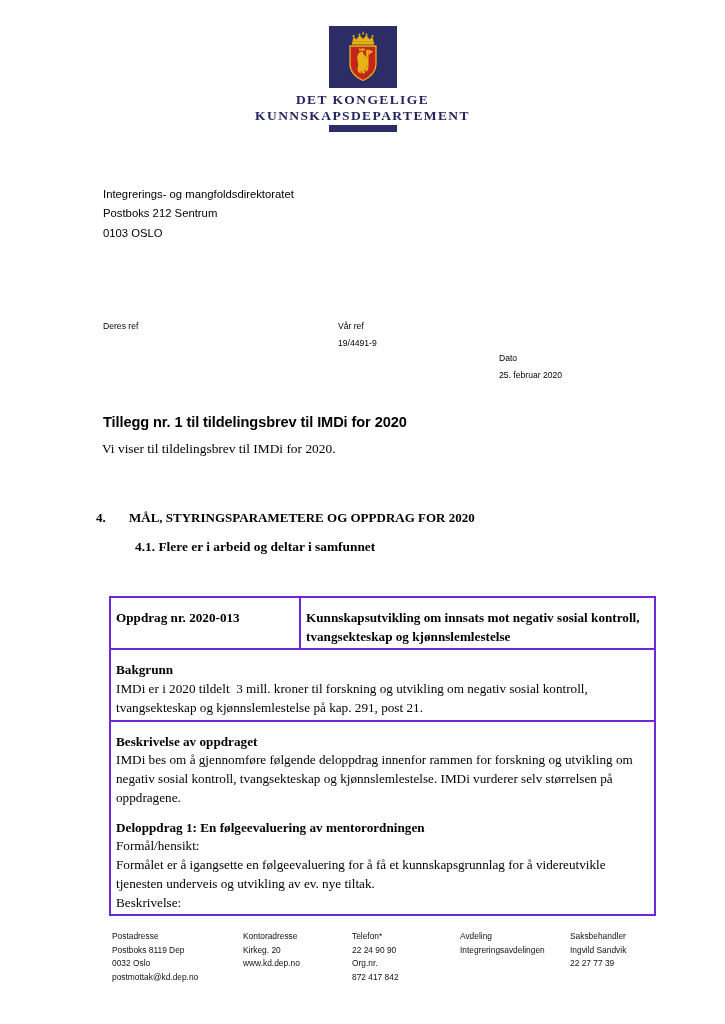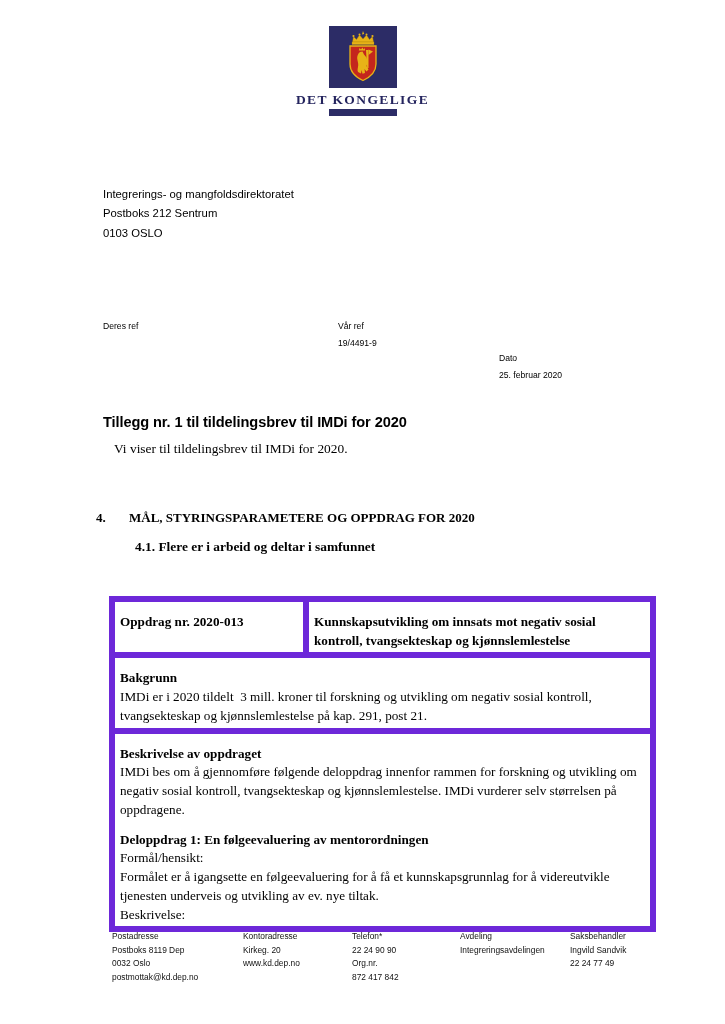--- a/index.html
+++ b/index.html
@@ -109,21 +109,20 @@
     font-weight: bold;
     font-size: 14.6px;
     letter-spacing: -0.1px;
   }
   .intro-para {
     position: absolute;
     top: 441px;
     left: 102px;
     font-family: "Liberation Serif", serif;
     font-size: 13.4px;
-    margin-left: 12px;
   }
 
   
   .section-h1 {
     position: absolute;
     top: 510px;
     left: 96px;
     width: 540px;
     font-family: "Liberation Serif", serif;
     font-weight: bold;
@@ -147,21 +146,21 @@
     position: absolute;
     top: 596px;
     left: 109px;
     width: 547px;
     border-collapse: collapse;
     table-layout: fixed;
     font-family: "Liberation Serif", serif;
     font-size: 13.2px;
   }
   .assign-table td {
-    border: 6px solid #6d28d9;
+    border: 2px solid #6d28d9;
     padding: 11px 4px 2px 5px;
     vertical-align: top;
     line-height: 1.42;
   }
   .assign-table td.hdr-left {
     width: 179px;
     font-weight: bold;
   }
   .assign-table td.hdr-right {
     font-weight: bold;
@@ -219,20 +218,21 @@
                  L37.5 31.5 L35 28.5 L33.5 25.5 Z" fill="#e8b317"></path>
 
         <path d="M37 24 L39.5 24 L39.5 42 L38.2 42 Z" fill="#e8b317"></path>
         <path d="M39.5 23.5 L44 25.5 L39.5 29 Z" fill="#e8b317"></path>
 
         <path d="M29.8 24.5 L30.6 22 L32 23.5 L33.4 21.5 L34.6 23.5 L35.6 22 L36.2 24.5 Z" fill="#e8b317"></path>
       </svg>
     </div>
     <div class="dept-name">
       <span class="dept-line1">DET KONGELIGE</span>
+      <span class="dept-line2">KUNNSKAPSDEPARTEMENT</span>
     </div>
     <div class="coa-underline"></div>
   </div>
 
   <div class="address-block">
     <div>Integrerings- og mangfoldsdirektoratet</div>
     <div>Postboks 212 Sentrum</div>
     <div>0103 OSLO</div>
   </div>
 
@@ -304,17 +304,17 @@
       <span>Org.nr.</span>
       <span>872 417 842</span>
     </div>
     <div class="footer-col f4">
       <span>Avdeling</span>
       <span>Integreringsavdelingen</span>
     </div>
     <div class="footer-col f5">
       <span>Saksbehandler</span>
       <span>Ingvild Sandvik</span>
-      <span>22 24 77 49</span>
+      <span>22 27 77 39</span>
     </div>
   </div>
 
 </div>
 
 </body></html>

